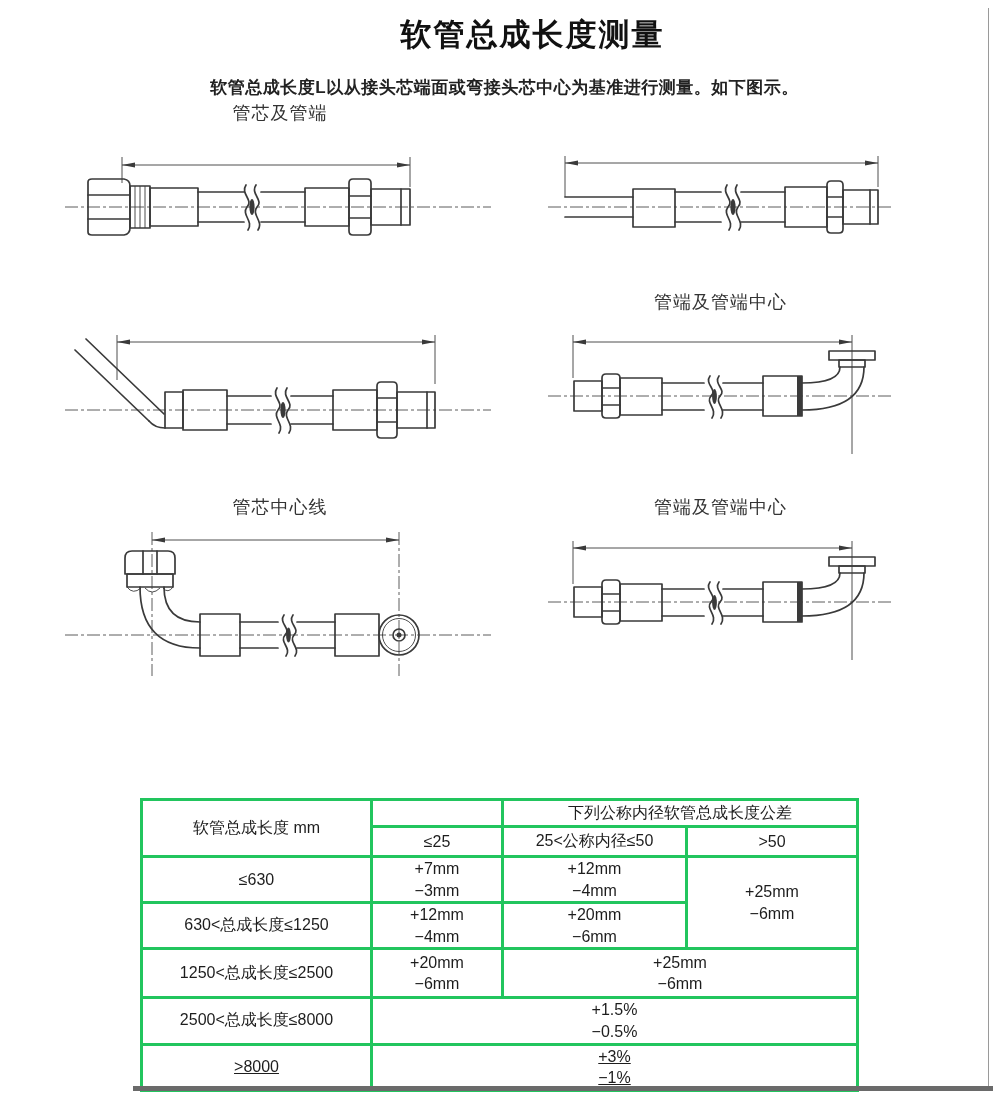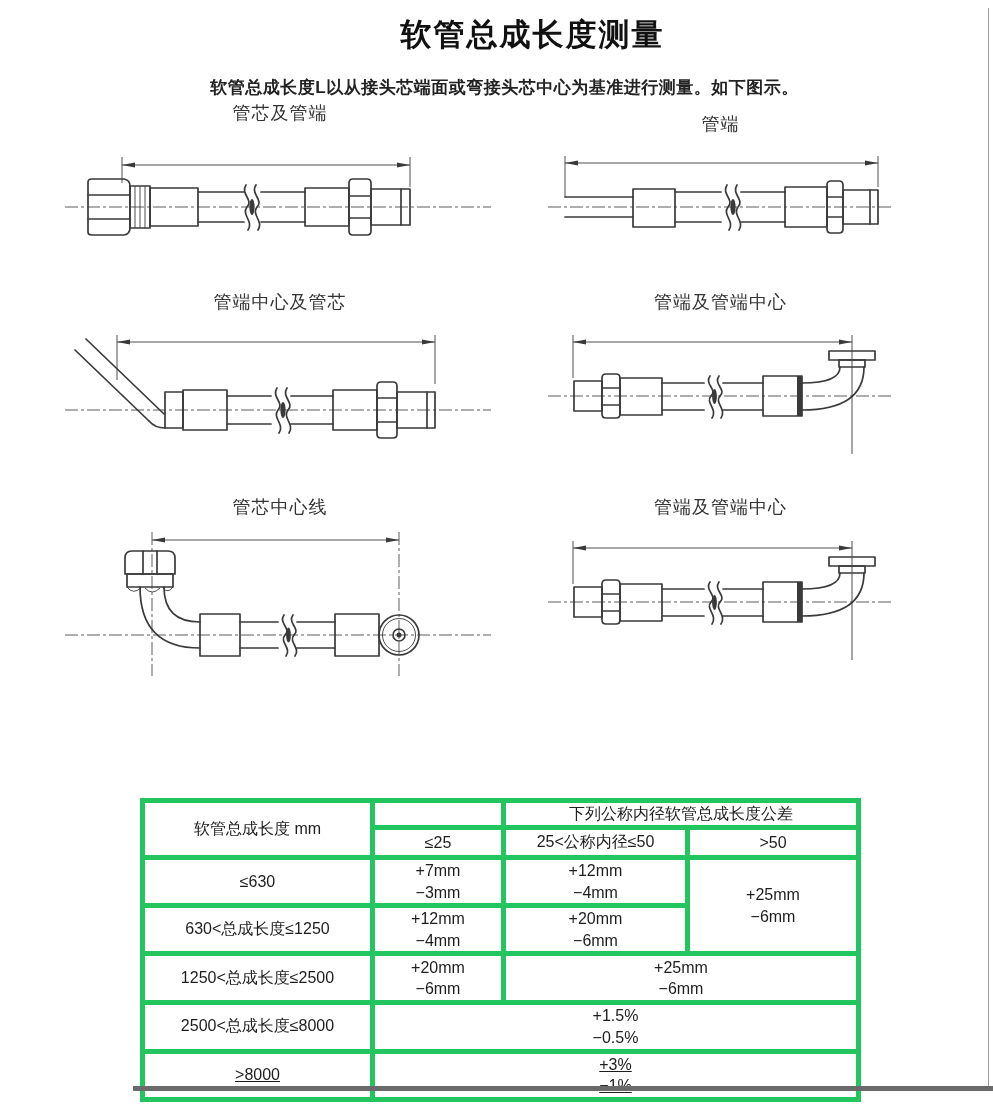--- a/index.html
+++ b/index.html
@@ -36,21 +36,21 @@
     left:140px; top:748px; width:716px; text-align:center;
   }
   .table-title { display:inline-block; font-size:27px; font-weight:bold; color:#111; letter-spacing:2px; }
   .table-unit  { display:inline-block; font-size:18px; font-weight:bold; color:#111; margin-left:48px; vertical-align:baseline; }
 
   table.tol-table {
     position:absolute; left:140px; top:798px; width:716px; height:288px;
     border-collapse:collapse; table-layout:fixed;
   }
   .tol-table td {
-    border:5px solid #22c55e; text-align:center; vertical-align:middle;
+    border:3px solid #22c55e; text-align:center; vertical-align:middle;
     font-size:16px; color:#1d1d1d; padding:0;
   }
   .tol-table .h1 { height:27px; }
   .tol-table .h2 { height:30px;padding-left:48px; }
   .tol-table .r1 { height:46px; }
   .tol-table .r2 { height:44px; }
   .tol-table .r3 { height:49px; }
   .tol-table .r4 { height:46px; }
   .tol-table .r5 { height:46px;text-decoration:underline; }
   .tol span { display:block; line-height:1.35; }
@@ -60,21 +60,20 @@
 </style>
 </head>
 <body>
 
 <div class="page">
 
   <div class="abs page-title">软管总成长度测量</div>
   <div class="abs page-subtitle">软管总成长度L以从接头芯端面或弯接头芯中心为基准进行测量。如下图示。</div>
 
   <div class="abs dia-label" style="left:65px;top:101px;width:430px;">管芯及管端</div>
-  <div class="abs dia-label" style="left:548px;top:112px;width:345px;">管端</div>
 
   <svg class="dia" style="left:65px;top:145px;" width="430" height="120" viewBox="0 0 430 120">
     <line class="cl" x1="0" y1="62" x2="426" y2="62"></line>
     <line class="thin" x1="57" y1="20" x2="345" y2="20"></line>
     <polygon class="arr" points="57,20 70,17.4 70,22.6"></polygon>
     <polygon class="arr" points="345,20 332,17.4 332,22.6"></polygon>
     <line class="thin" x1="57" y1="12" x2="57" y2="38"></line>
     <line class="thin" x1="345" y1="12" x2="345" y2="42"></line>
     <path class="ol" d="M23,37 Q23,34 27,34 L59,34 Q65,35 65,41 L65,83 Q65,89 59,90 L27,90 Q23,90 23,87 Z"></path>
     <line class="ol" x1="23" y1="50" x2="65" y2="50"></line>
@@ -117,21 +116,20 @@
     <line class="ol" x1="193" y1="47" x2="237" y2="47"></line>
     <line class="ol" x1="193" y1="77" x2="237" y2="77"></line>
     <rect class="ol" x="237" y="42" width="42" height="40"></rect>
     <path class="ol" d="M279,40 Q279,36 283,36 L291,36 Q295,36 295,40 L295,84 Q295,88 291,88 L283,88 Q279,88 279,84 Z"></path>
     <line class="ol" x1="279" y1="52" x2="295" y2="52"></line>
     <line class="ol" x1="279" y1="72" x2="295" y2="72"></line>
     <rect class="ol" x="295" y="45" width="35" height="34"></rect>
     <line class="ol" x1="322" y1="45" x2="322" y2="79"></line>
   </svg>
 
-  <div class="abs dia-label" style="left:65px;top:290px;width:430px;">管端中心及管芯</div>
   <div class="abs dia-label" style="left:548px;top:290px;width:345px;">管端及管端中心</div>
 
   <svg class="dia" style="left:65px;top:322px;" width="430" height="140" viewBox="0 0 430 140">
     <line class="cl" x1="0" y1="88" x2="426" y2="88"></line>
     <line class="thin" x1="52" y1="20" x2="370" y2="20"></line>
     <polygon class="arr" points="52,20 65,17.4 65,22.6"></polygon>
     <polygon class="arr" points="370,20 357,17.4 357,22.6"></polygon>
     <line class="thin" x1="52" y1="13" x2="52" y2="58"></line>
     <line class="thin" x1="370" y1="13" x2="370" y2="62"></line>
     <line class="ol" x1="10" y1="28" x2="84" y2="99"></line>

